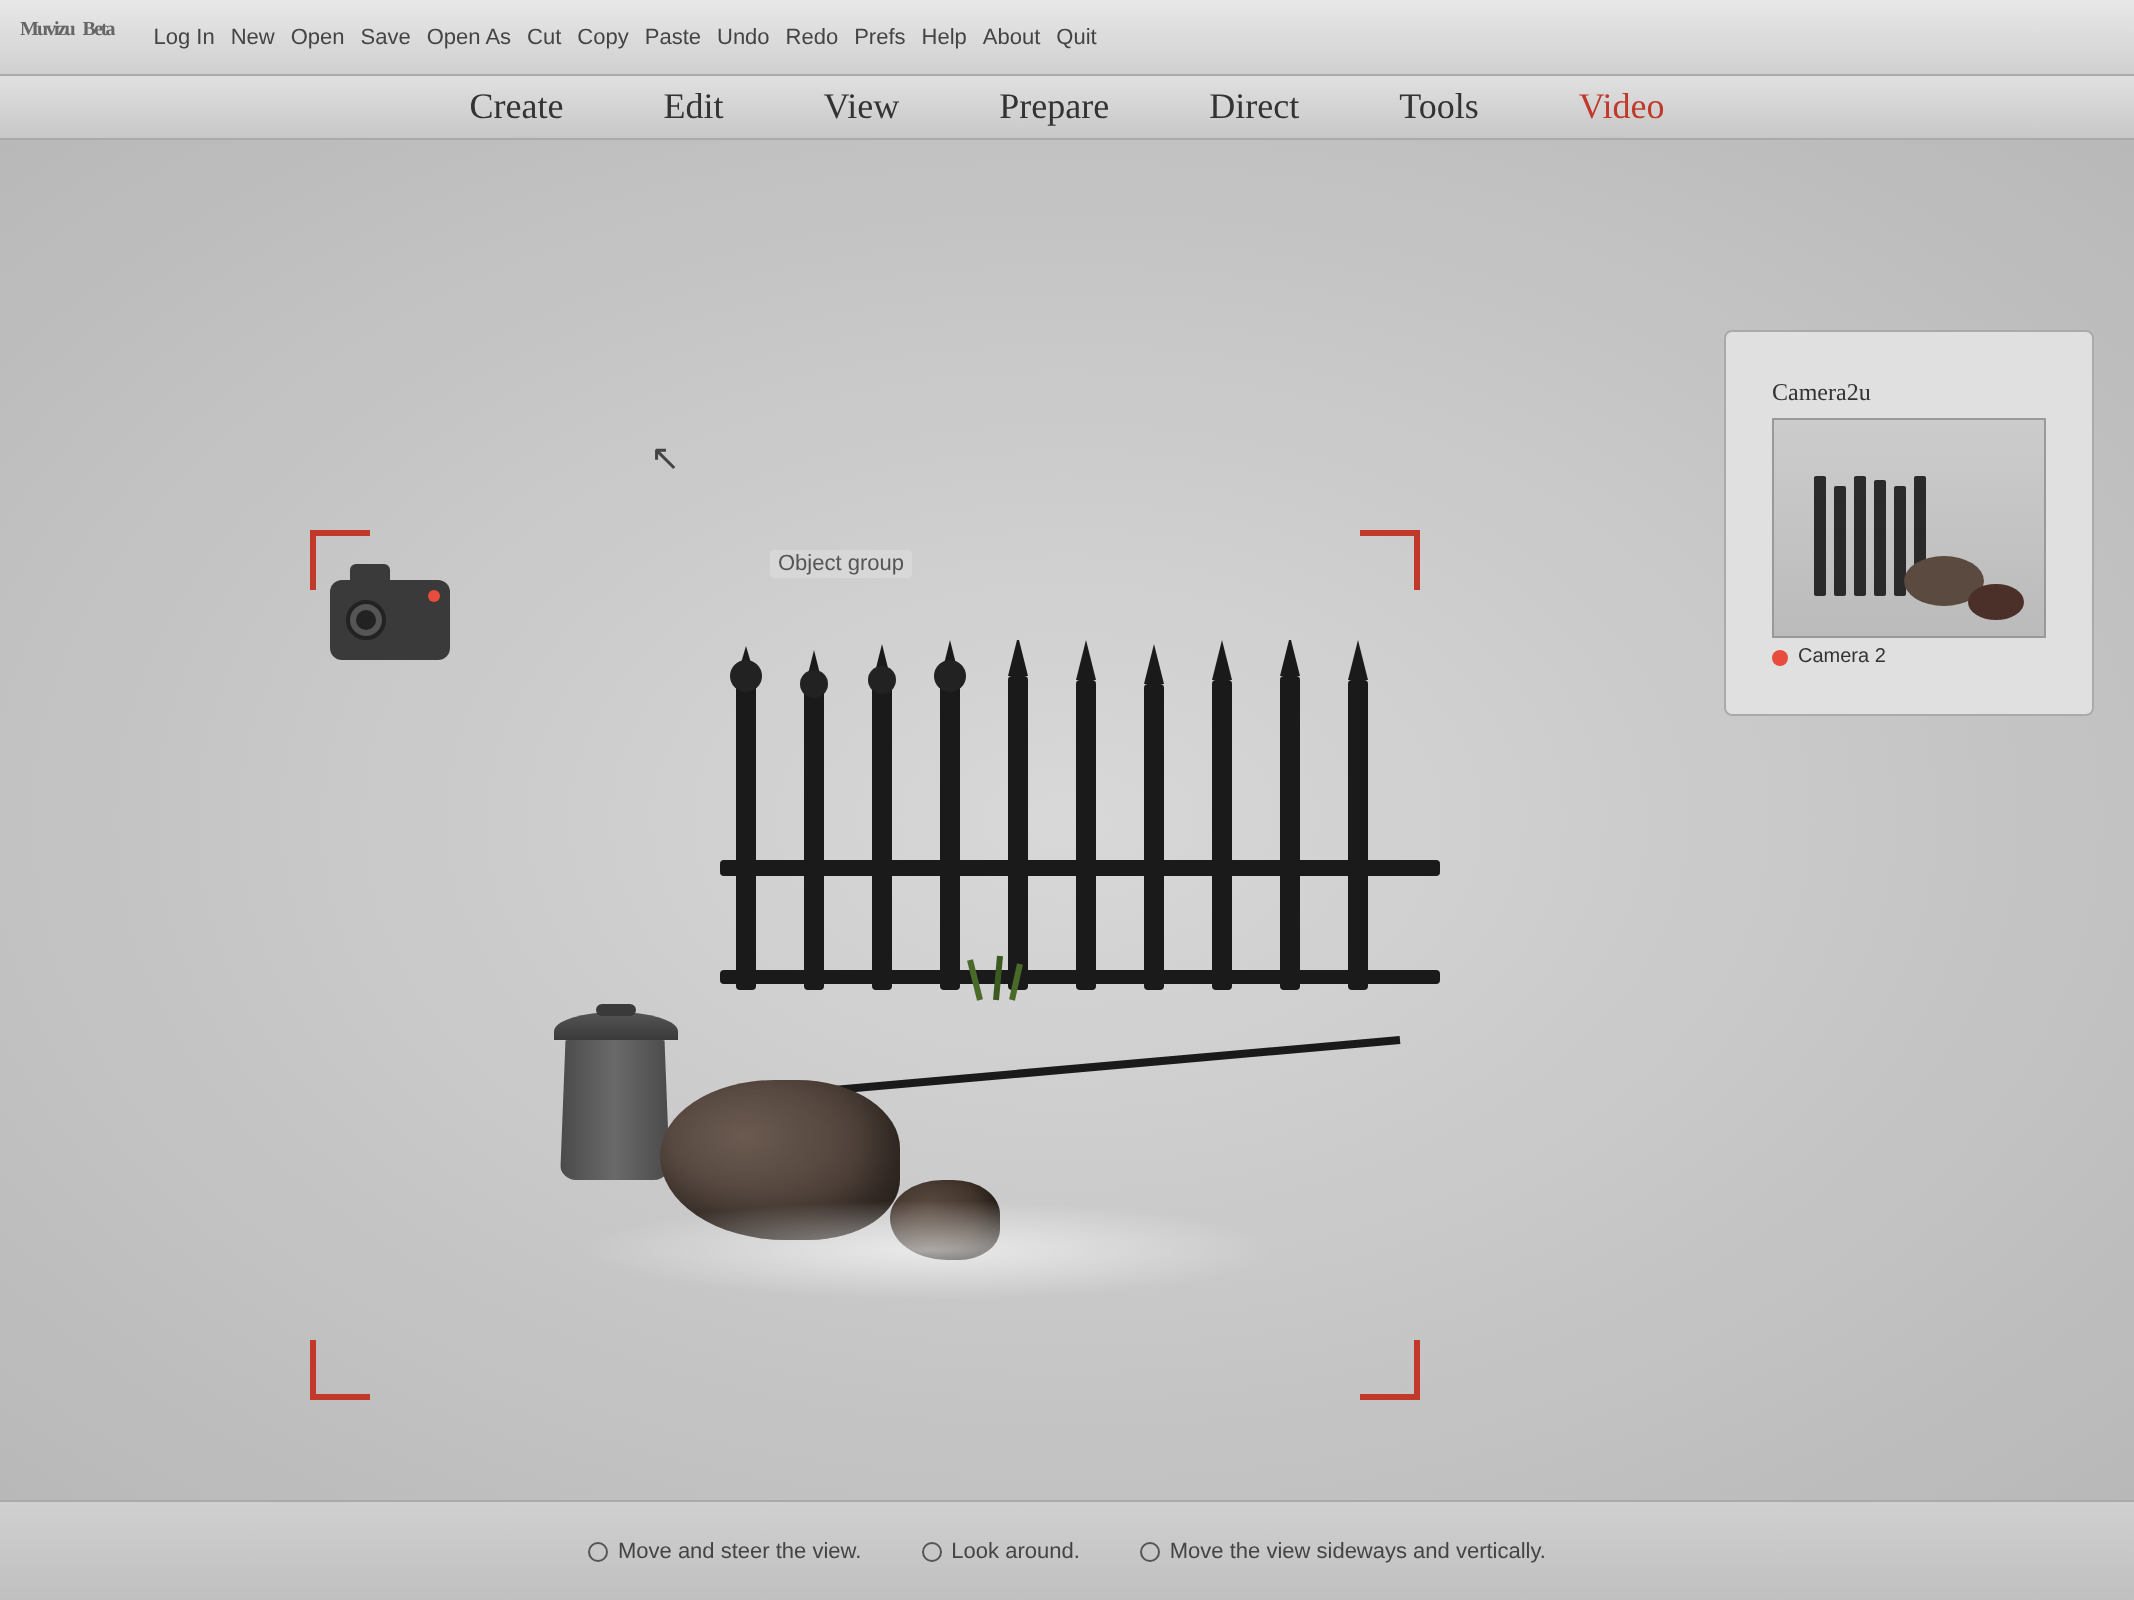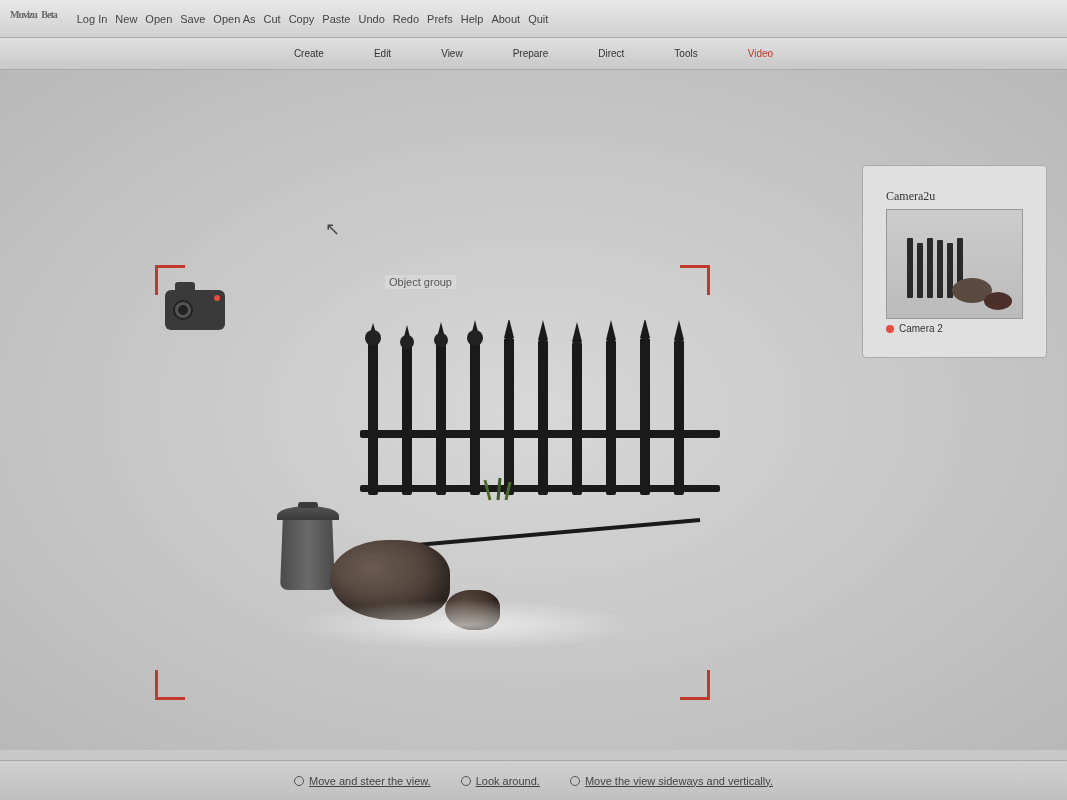--- a/index.html
+++ b/index.html
@@ -59,25 +59,25 @@
       background: linear-gradient(to bottom, #e0e0e0, #c8c8c8);
       border-bottom: 1px solid #aaa;
       display: flex;
       align-items: center;
       justify-content: center;
       height: 32px;
       gap: 30px;
     }
 
     .nav-item {
-      font-size: 10px;
+      font-size: 18px;
       color: #333;
       cursor: pointer;
       padding: 4px 10px;
-      font-family: Liberation Sans, sans-serif;
+      font-family: Liberation Serif, serif;
     }
     .nav-item.active { color: #c0392b; }
 
     
     #viewport {
       position: absolute;
       top: 70px;
       left: 0;
       right: 0;
       bottom: 50px;
@@ -359,30 +359,29 @@
       background: #e74c3c;
       border-radius: 50%;
     }
 
     
     #bottom-bar {
       position: absolute;
       bottom: 0;
       left: 0;
       right: 0;
-      height: 40px;
+      height: 50px;
       background: linear-gradient(to bottom, #d0d0d0, #c0c0c0);
       border-top: 1px solid #aaa;
       display: flex;
       align-items: center;
       justify-content: center;
       gap: 30px;
       font-size: 11px;
       color: #444;
-      text-decoration: underline;
     }
 
     .status-item {
       display: flex;
       align-items: center;
       gap: 5px;
     }
 
     .status-circle {
       width: 10px;

